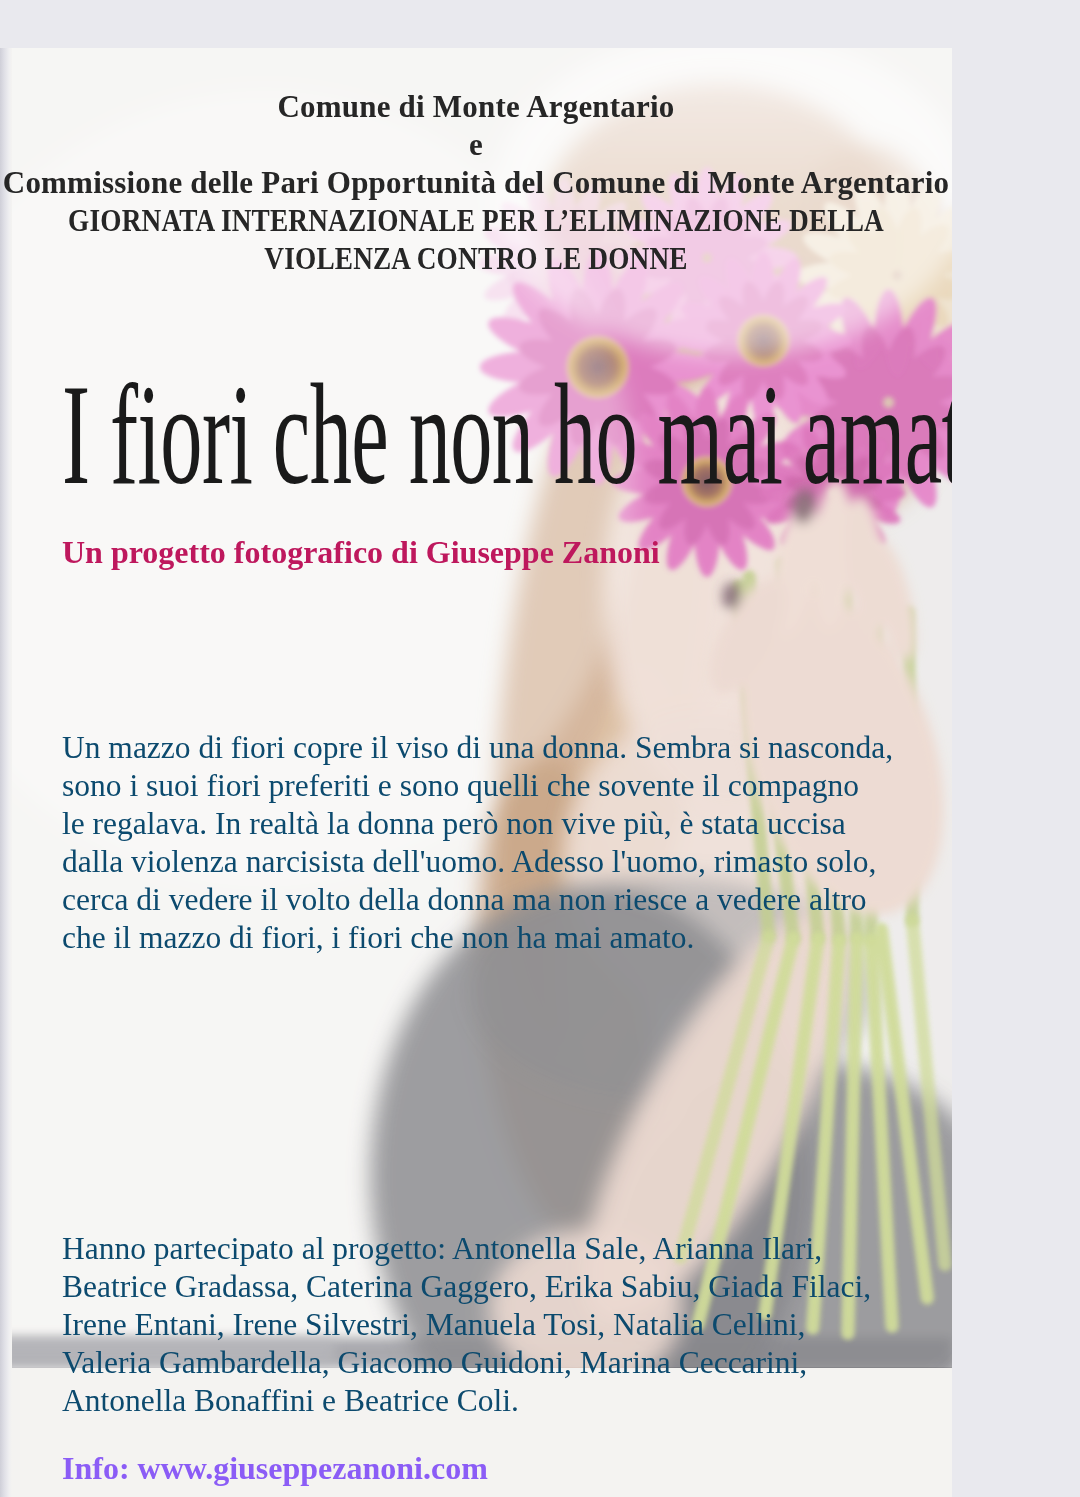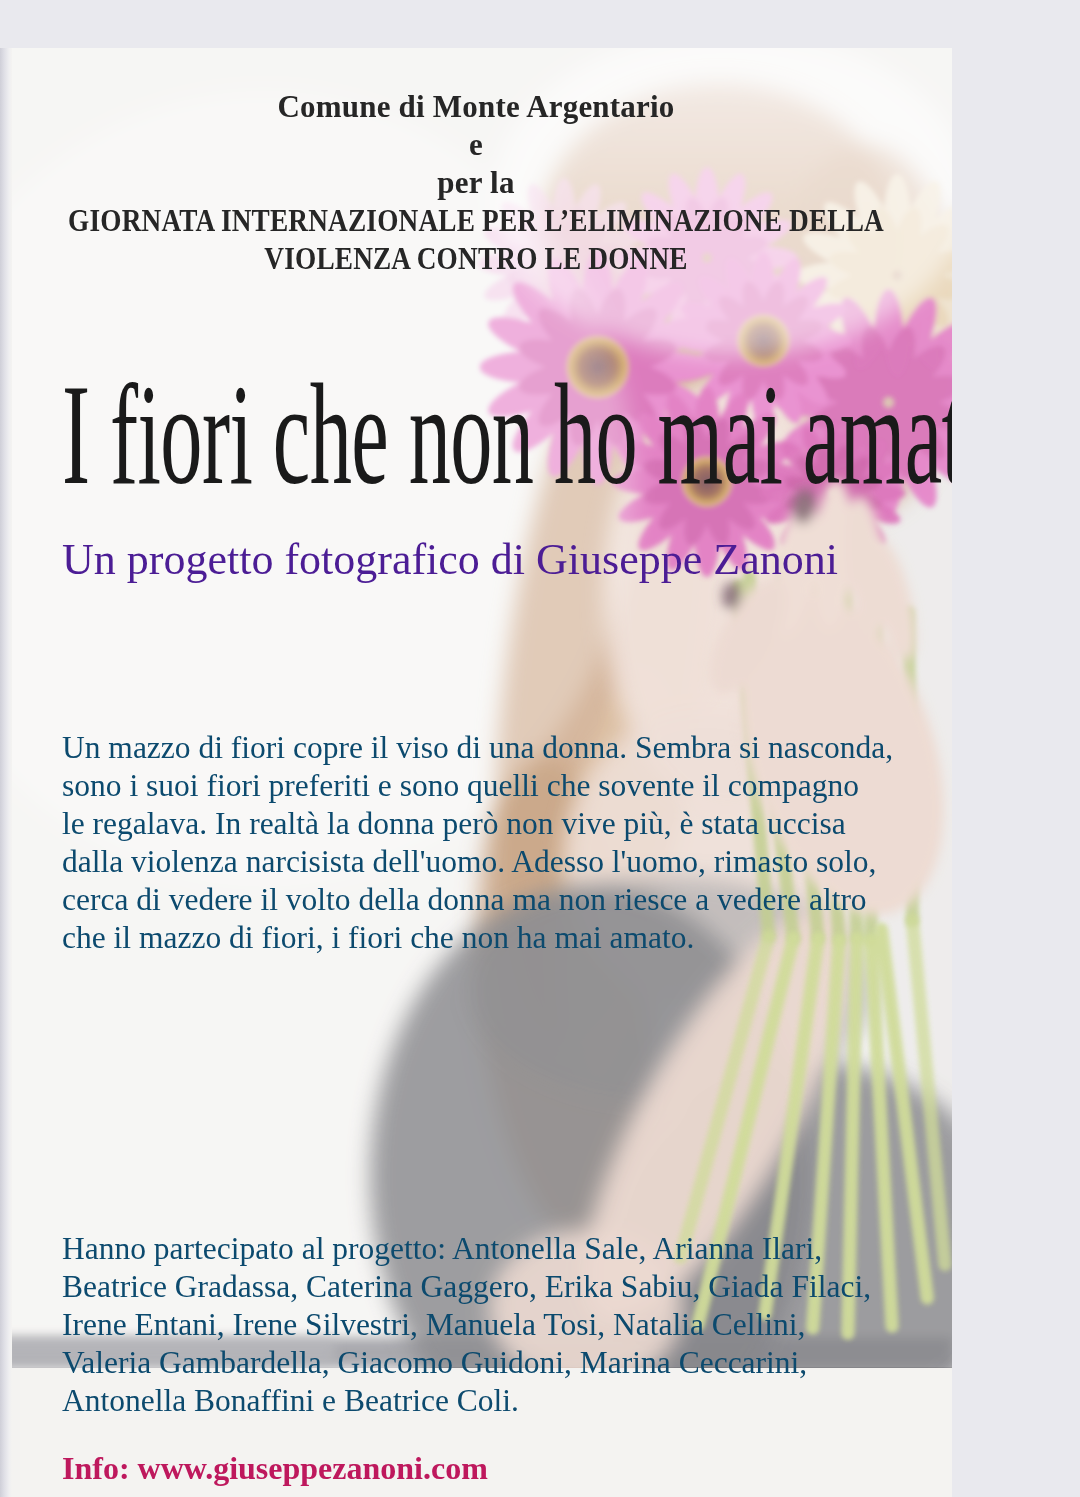--- a/index.html
+++ b/index.html
@@ -24,30 +24,30 @@
     font-size:31px;line-height:38px;font-weight:700;color:#262626;
     letter-spacing:.2px;
   }
   .hdr .narrow{display:block;transform:scaleX(.88);transform-origin:50% 50%;}
   .title{
     top:316px;left:62px;white-space:nowrap;
     font-size:143px;line-height:1;font-weight:400;color:#1a1a1a;
     transform:scaleX(.59);transform-origin:0 0;letter-spacing:-1px;
   }
   .subtitle{
-    top:486px;left:62px;font-size:44px;font-weight:400;color:#4c1d95;
+    top:486px;left:62px;font-size:32px;font-weight:700;color:#be185d;
   }
   .par{
     left:62px;font-size:31.5px;line-height:38px;font-weight:400;
     white-space:pre-line;color:#0c4a6e;max-width:960px;
   }
   .par1{top:681px;}
   .par2{top:999px;}
   .par3{top:1182px;}
-  .info{top:1402px;left:62px;font-size:32px;font-weight:700;color:#be185d;}
+  .info{top:1402px;left:62px;font-size:32px;font-weight:700;color:#8b5cf6;}
 </style>
 </head>
 <body>
 
 <div class="poster">
 
   <svg class="photo" viewBox="0 0 1080 1497" preserveAspectRatio="none" role="img" aria-label="Washed-out photo of a woman with long auburn hair hiding her face behind a bouquet of magenta gerbera daisies, green stems hanging down over her dark top">
     <defs>
       <filter id="f12" x="-40%" y="-40%" width="180%" height="180%">
           <feGaussianBlur stdDeviation="12"></feGaussianBlur>
@@ -225,21 +225,21 @@
     <ellipse cx="830" cy="165" rx="270" ry="185" fill="#ffffff" opacity=".5" filter="url(#f12)"></ellipse>
     <ellipse cx="300" cy="500" rx="420" ry="450" fill="#ffffff" opacity=".28" filter="url(#f12)"></ellipse>
   </svg>
 
   <div class="edge-left"></div>
   <div class="edge-bottom"></div>
 
   <div class="txt hdr">
     <span style="display:block">Comune di Monte Argentario</span>
     <span style="display:block">e</span>
-    <span style="display:block">per la</span>
+    <span style="display:block">Commissione delle Pari Opportunità del Comune di Monte Argentario</span>
     <span class="narrow">GIORNATA INTERNAZIONALE PER L’ELIMINAZIONE DELLA</span>
     <span class="narrow">VIOLENZA CONTRO LE DONNE</span>
   </div>
 
   <div class="txt title">I fiori che non ho mai amato</div>
 
   <div class="txt subtitle">Un progetto fotografico di Giuseppe Zanoni</div>
 
   <div class="txt par par1">Un mazzo di fiori copre il viso di una donna. Sembra si nasconda,
 sono i suoi fiori preferiti e sono quelli che sovente il compagno

